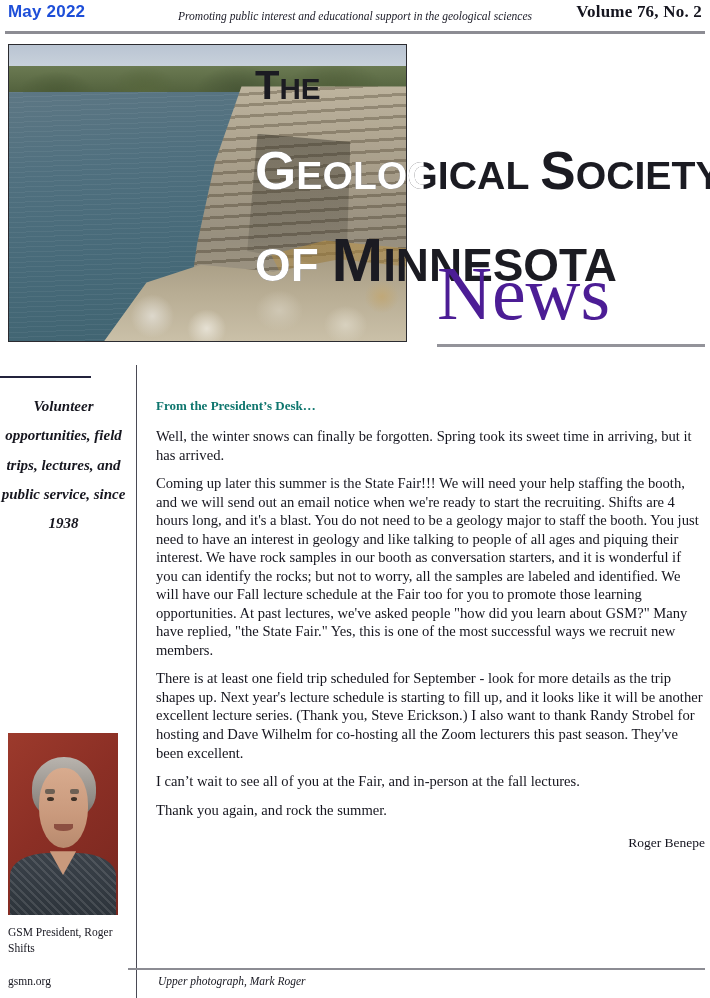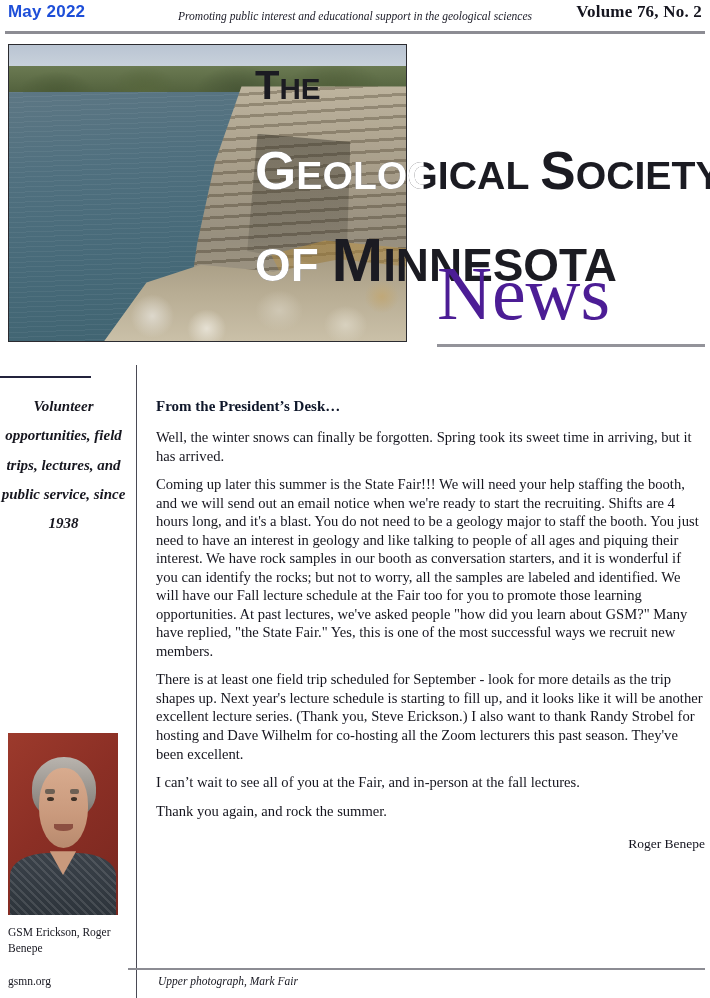--- a/index.html
+++ b/index.html
@@ -217,21 +217,21 @@
     position: absolute; left: 158px; top: 975px;
     font-family: "Liberation Serif", serif;
     font-style: italic; font-size: 11.5px; color: #16161f;
   }
 
   
   .article { position: absolute; left: 156px; top: 398px; width: 549px; }
   .article h2 {
     margin: 0 0 13px 0;
     font-family: "Liberation Serif", serif;
-    font-weight: bold; font-size: 15px; color: #0f172a;
+    font-weight: bold; font-size: 13px; color: #0f766e;
   }
   .article p {
     margin: 0 0 10px 0;
     font-size: 14.6px; line-height: 1.27; color: #15151e;
   }
   .signature { text-align: right; margin-top: 16px; font-size: 13.5px; }
 </style>
 </head>
 <body>
 
@@ -275,27 +275,27 @@
   <div class="p-hair"></div>
   <div class="p-face"></div>
   <div class="p-brow l"></div>
   <div class="p-brow r"></div>
   <div class="p-eye l"></div>
   <div class="p-eye r"></div>
   <div class="p-mouth"></div>
   <div class="p-shirt"></div>
   <div class="p-collar"></div>
 </div>
-<div class="caption">GSM Erickson, Roger Benepe</div>
+<div class="caption">GSM President, Roger Shifts</div>
 
 <div class="article">
   <h2>From the President’s Desk…</h2>
   <p>Well, the winter snows can finally be forgotten. Spring took its sweet time in arriving, but it has arrived.</p>
   <p>Coming up later this summer is the State Fair!!! We will need your help staffing the booth, and we will send out an email notice when we're ready to start the recruiting. Shifts are 4 hours long, and it's a blast. You do not need to be a geology major to staff the booth. You just need to have an interest in geology and like talking to people of all ages and piquing their interest. We have rock samples in our booth as conversation starters, and it is wonderful if you can identify the rocks; but not to worry, all the samples are labeled and identified. We will have our Fall lecture schedule at the Fair too for you to promote those learning opportunities. At past lectures, we've asked people "how did you learn about GSM?" Many have replied, "the State Fair." Yes, this is one of the most successful ways we recruit new members.</p>
   <p>There is at least one field trip scheduled for September - look for more details as the trip shapes up. Next year's lecture schedule is starting to fill up, and it looks like it will be another excellent lecture series. (Thank you, Steve Erickson.) I also want to thank Randy Strobel for hosting and Dave Wilhelm for co-hosting all the Zoom lecturers this past season. They've been excellent.</p>
   <p>I can’t wait to see all of you at the Fair, and in-person at the fall lectures.</p>
   <p>Thank you again, and rock the summer.</p>
   <div class="signature">Roger Benepe</div>
 </div>
 
 <div class="footer-rule"></div>
 <div class="site">gsmn.org</div>
-<div class="credit">Upper photograph, Mark Fair</div>
+<div class="credit">Upper photograph, Mark Roger</div>
 
 </body></html>

